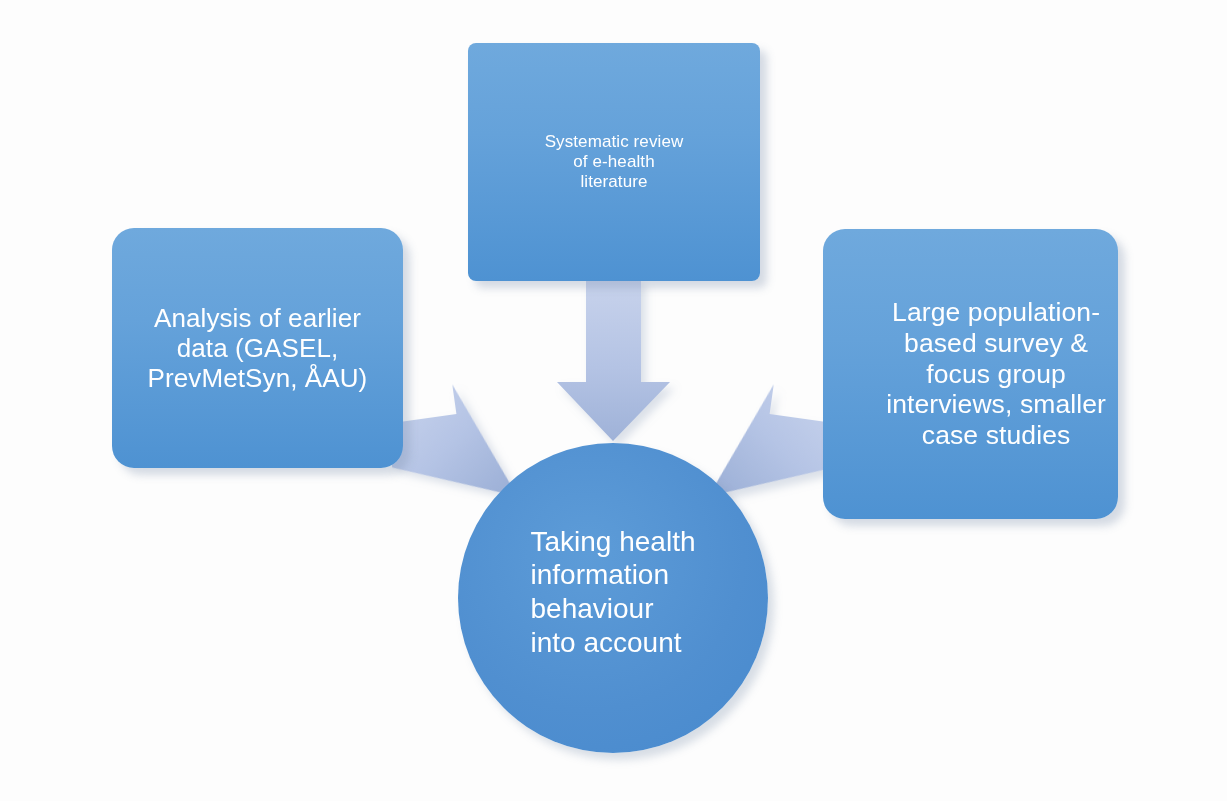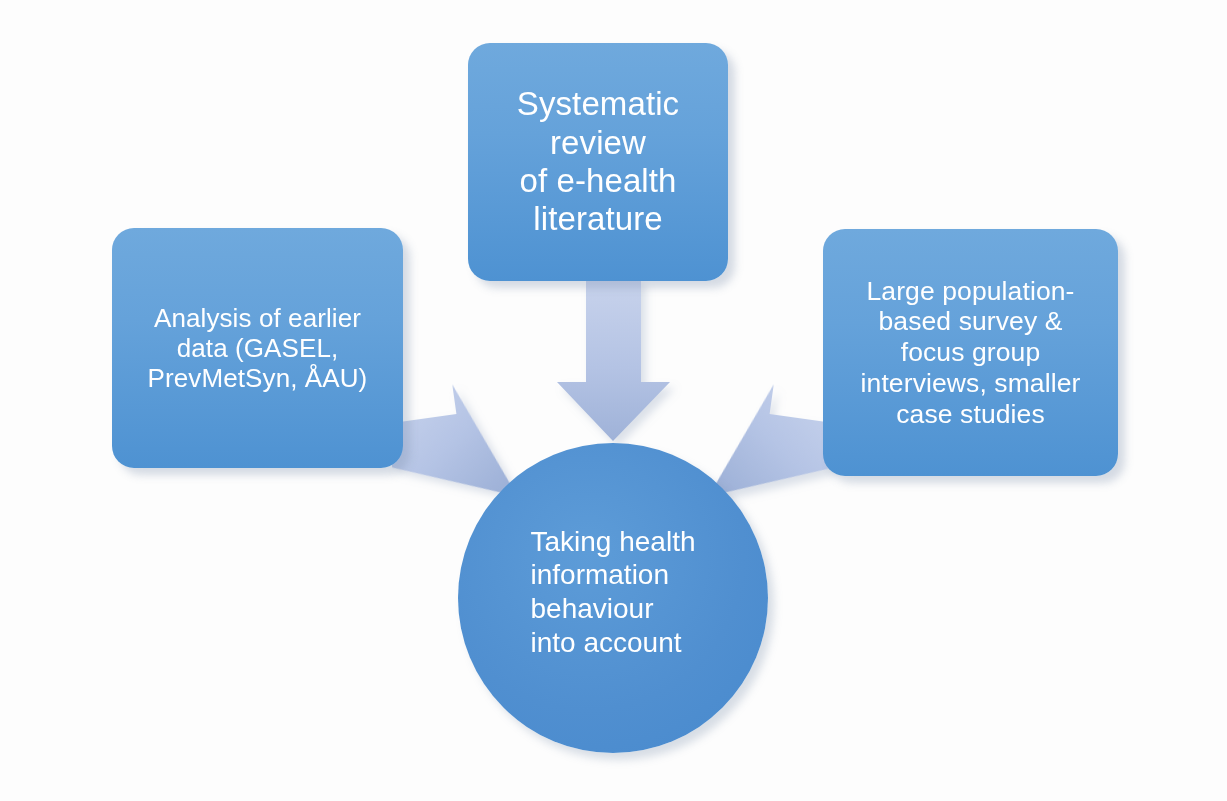--- a/index.html
+++ b/index.html
@@ -42,31 +42,33 @@
     left: 112px;
     top: 228px;
     width: 291px;
     height: 240px;
     font-size: 26px;
   }
 
   #box-top {
     left: 468px;
     top: 43px;
-    width: 260px;
+    width: 292px;
     height: 238px;
-    font-size: 33px;
+    font-size: 17px;
+    border-radius: 8px;
   }
 
   #box-right {
     left: 823px;
     top: 229px;
     width: 295px;
-    height: 247px;
+    height: 290px;
     font-size: 26.5px;
+    justify-content: flex-end;
   }
 
   .node-box .node-text {
     display: block;
     white-space: pre-line;
   }
 
   
   #circle-center {
     position: absolute;

